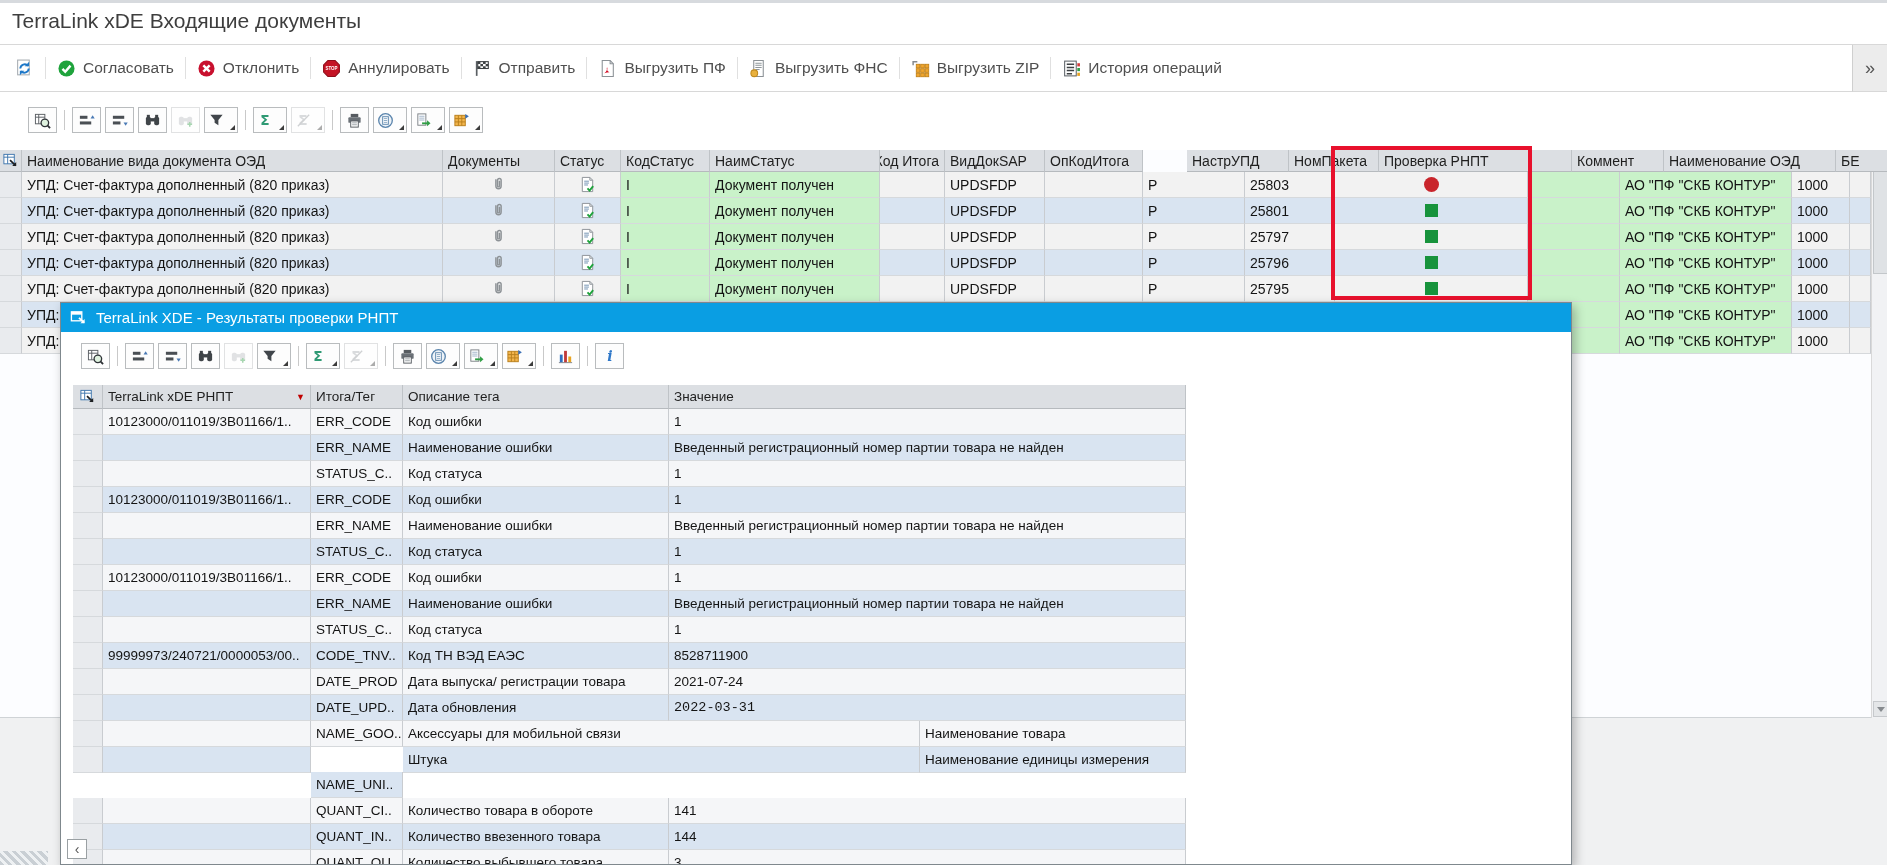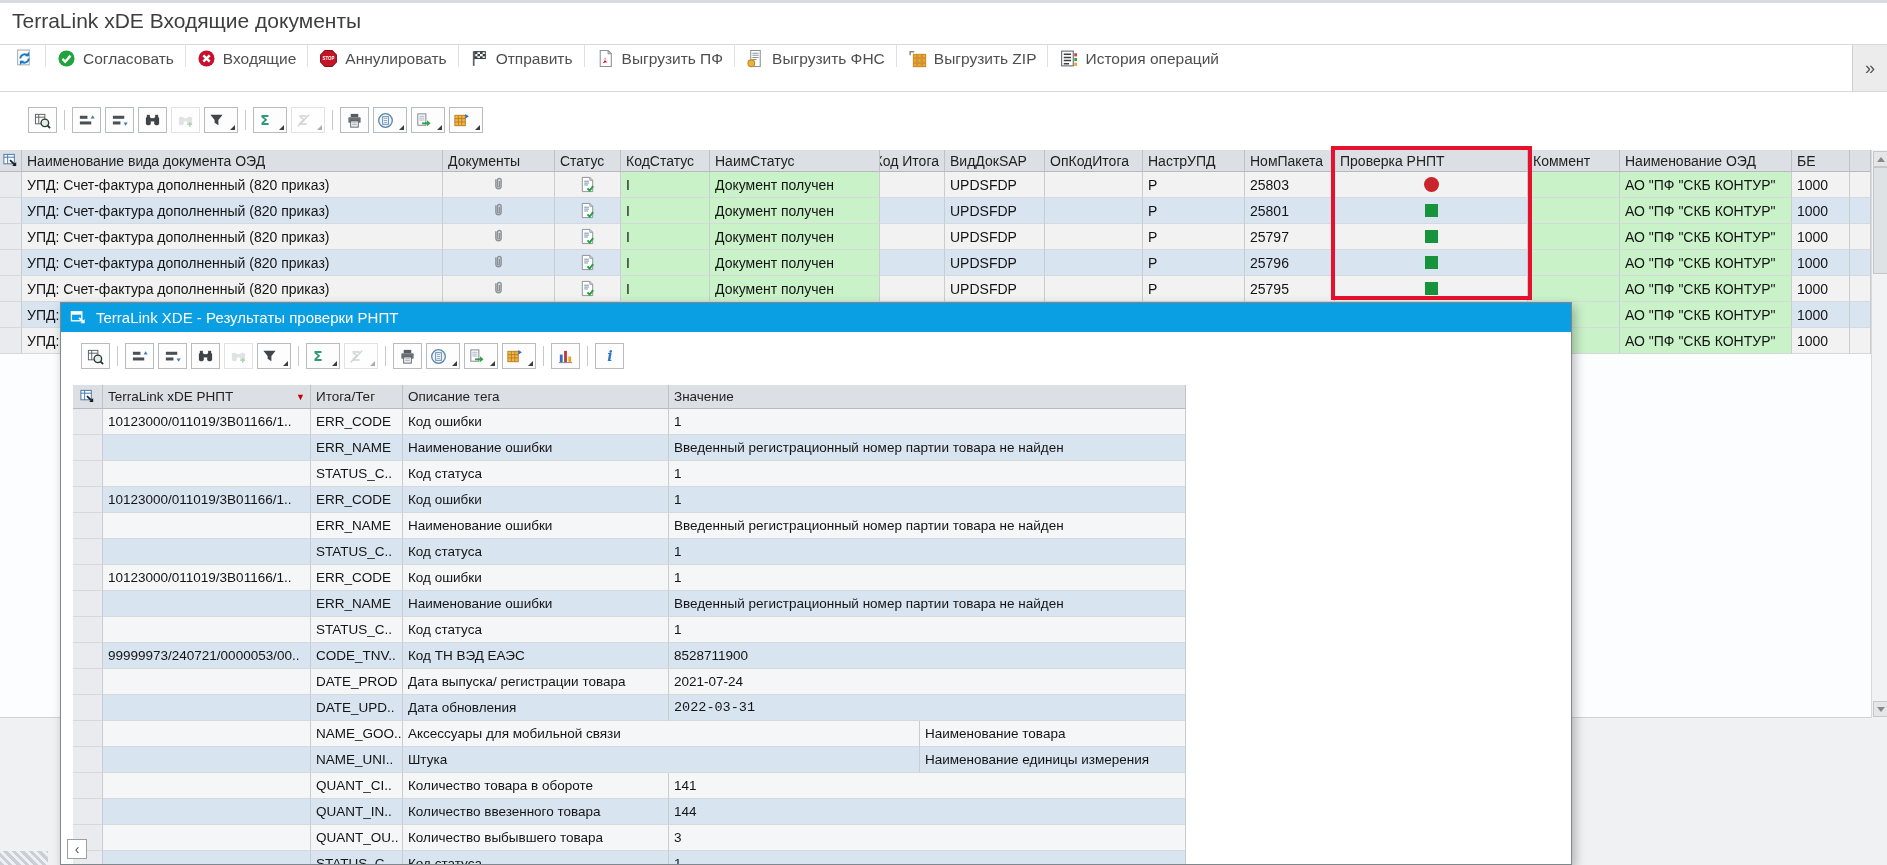--- a/index.html
+++ b/index.html
@@ -1,21 +1,21 @@
 <!DOCTYPE html>
 <html><head>
 <meta charset="utf-8">
 <style>
   html,body{margin:0;padding:0;background:#e8e8e8;}
   .screen{position:relative;width:1887px;height:865px;background:#fff;overflow:hidden;
     font-family:"Liberation Sans","DejaVu Sans",sans-serif;color:#222;}
   .topedge{position:absolute;left:0;top:0;width:100%;height:3px;background:#d7dade;}
   .page-title{position:absolute;left:12px;top:9px;font-size:21px;color:#3e3e3e;}
   .hr1{position:absolute;left:0;top:44px;width:100%;height:1px;background:#d8d8d8;}
-  .toolbar{position:absolute;left:0;top:45px;width:1852px;height:47px;display:flex;align-items:flex-start;
+  .toolbar{position:absolute;left:0;top:45px;width:1852px;height:47px;display:flex;align-items:center;
     padding-left:6px;box-sizing:border-box;background:#fff;border-bottom:1px solid #d8d8d8;}
   .tbtn{display:flex;align-items:center;gap:7px;padding:4px 9px;cursor:default;}
   .tlabel{font-size:15.5px;color:#4f4f4f;white-space:nowrap;}
   .tsep{width:1px;height:22px;background:#e0e0e0;margin:0 2px;}
   .overflow{position:absolute;right:0;top:45px;width:35px;height:47px;background:#ececec;border-left:1px solid #cfcfcf;
     border-bottom:1px solid #d8d8d8;display:flex;align-items:center;justify-content:center;font-size:18px;color:#555;box-sizing:border-box;}
   .alvbar{position:absolute;left:0;top:100px;width:1850px;height:40px;display:flex;align-items:center;
     padding-left:28px;box-sizing:border-box;background:#fff;}
   .ibox{height:26px;min-width:29px;border:1px solid #b9bcbe;background:#fdfdfd;display:flex;align-items:center;
     justify-content:center;margin-right:4px;position:relative;box-sizing:border-box;padding:0 3px;}
@@ -95,21 +95,21 @@
         <span class="tlabel">Согласовать</span>
       </div>
       <span class="tsep"></span>
       <div class="tbtn">
         <span class="icon18">
           <svg viewBox="0 0 18 18">
             <circle cx="9" cy="9" r="7.6" fill="#c8102e"></circle>
             <path d="M6 6l6 6M12 6l-6 6" stroke="#fff" stroke-width="2.3"></path>
           </svg>
         </span>
-        <span class="tlabel">Входящие</span>
+        <span class="tlabel">Отклонить</span>
       </div>
       <span class="tsep"></span>
       <div class="tbtn">
         <span class="icon18">
           <svg viewBox="0 0 18 18">
             <polygon points="5.6,1.5 12.4,1.5 16.5,5.6 16.5,12.4 12.4,16.5 5.6,16.5 1.5,12.4 1.5,5.6" fill="#c41425" stroke="#8e0e1b"></polygon>
             <text x="9" y="10.8" text-anchor="middle" font-size="4.2" fill="#fff" font-weight="bold" font-family="Liberation Sans,sans-serif">STOP</text>
           </svg>
         </span>
         <span class="tlabel">Аннулировать</span>
@@ -337,21 +337,21 @@
           </span>
         </div>
         <div class="gcell" style="width: 421px; flex: 0 0 421px;">Наименование вида документа ОЭД</div>
         <div class="gcell" style="width: 112px; flex: 0 0 112px;">Документы</div>
         <div class="gcell" style="width: 66px; flex: 0 0 66px;">Статус</div>
         <div class="gcell" style="width: 89px; flex: 0 0 89px;">КодСтатус</div>
         <div class="gcell" style="width: 170px; flex: 0 0 170px;">НаимСтатус</div>
         <div class="gcell right" style="width: 65px; flex: 0 0 65px;">Код Итога</div>
         <div class="gcell" style="width: 100px; flex: 0 0 100px;">ВидДокSAP</div>
         <div class="gcell" style="width: 98px; flex: 0 0 98px;">ОпКодИтога</div>
-        <div class="gcell" style="width: 102px; flex: 0 0 102px;">НастрУПД</div>
+        <div class="gcell" style="width: 102px; flex: 0 0 102px; margin-left: 44px;">НастрУПД</div>
         <div class="gcell" style="width: 90px; flex: 0 0 90px;">НомПакета</div>
         <div class="gcell" style="width: 193px; flex: 0 0 193px;">Проверка РНПТ</div>
         <div class="gcell" style="width: 92px; flex: 0 0 92px;">Коммент</div>
         <div class="gcell" style="width: 172px; flex: 0 0 172px;">Наименование ОЭД</div>
         <div class="gcell" style="width: 58px; flex: 0 0 58px;">БЕ</div>
         <div class="gcell" style="width: 21px; flex: 0 0 21px;"></div>
       </div>
       <div class="grow">
         <div class="gcell selcell" style="width: 22px; flex: 0 0 22px;"></div>
         <div class="gcell mr0" style="width: 421px; flex: 0 0 421px;">УПД: Счет-фактура дополненный (820 приказ)</div>
@@ -856,21 +856,21 @@
         <div class="grow">
           <div class="gcell selcell" style="width: 30px; flex: 0 0 30px;"></div>
           <div class="gcell pr0" style="width: 208px; flex: 0 0 208px;"></div>
           <div class="gcell pr0" style="width: 92px; flex: 0 0 92px;">NAME_GOO..</div>
           <div class="gcell pr0" style="width: 517px; flex: 0 0 517px;">Аксессуары для мобильной связи</div>
           <div class="gcell pr0" style="width: 266px; flex: 0 0 266px;">Наименование товара</div>
         </div>
         <div class="grow">
           <div class="gcell selcell" style="width: 30px; flex: 0 0 30px;"></div>
           <div class="gcell pr1" style="width: 208px; flex: 0 0 208px;"></div>
-          <div class="gcell pr1" style="width: 92px; flex: 0 0 92px;">NAME_UNI..</div>
+          <div class="gcell pr1" style="width: 92px; flex: 0 0 92px; margin-top: 25px;">NAME_UNI..</div>
           <div class="gcell pr1" style="width: 517px; flex: 0 0 517px;">Штука</div>
           <div class="gcell pr1" style="width: 266px; flex: 0 0 266px;">Наименование единицы измерения</div>
         </div>
         <div class="grow">
           <div class="gcell selcell" style="width: 30px; flex: 0 0 30px;"></div>
           <div class="gcell pr0" style="width: 208px; flex: 0 0 208px;"></div>
           <div class="gcell pr0" style="width: 92px; flex: 0 0 92px;">QUANT_CI..</div>
           <div class="gcell pr0" style="width: 266px; flex: 0 0 266px;">Количество товара в обороте</div>
           <div class="gcell pr0" style="width: 517px; flex: 0 0 517px;">141</div>
         </div>

